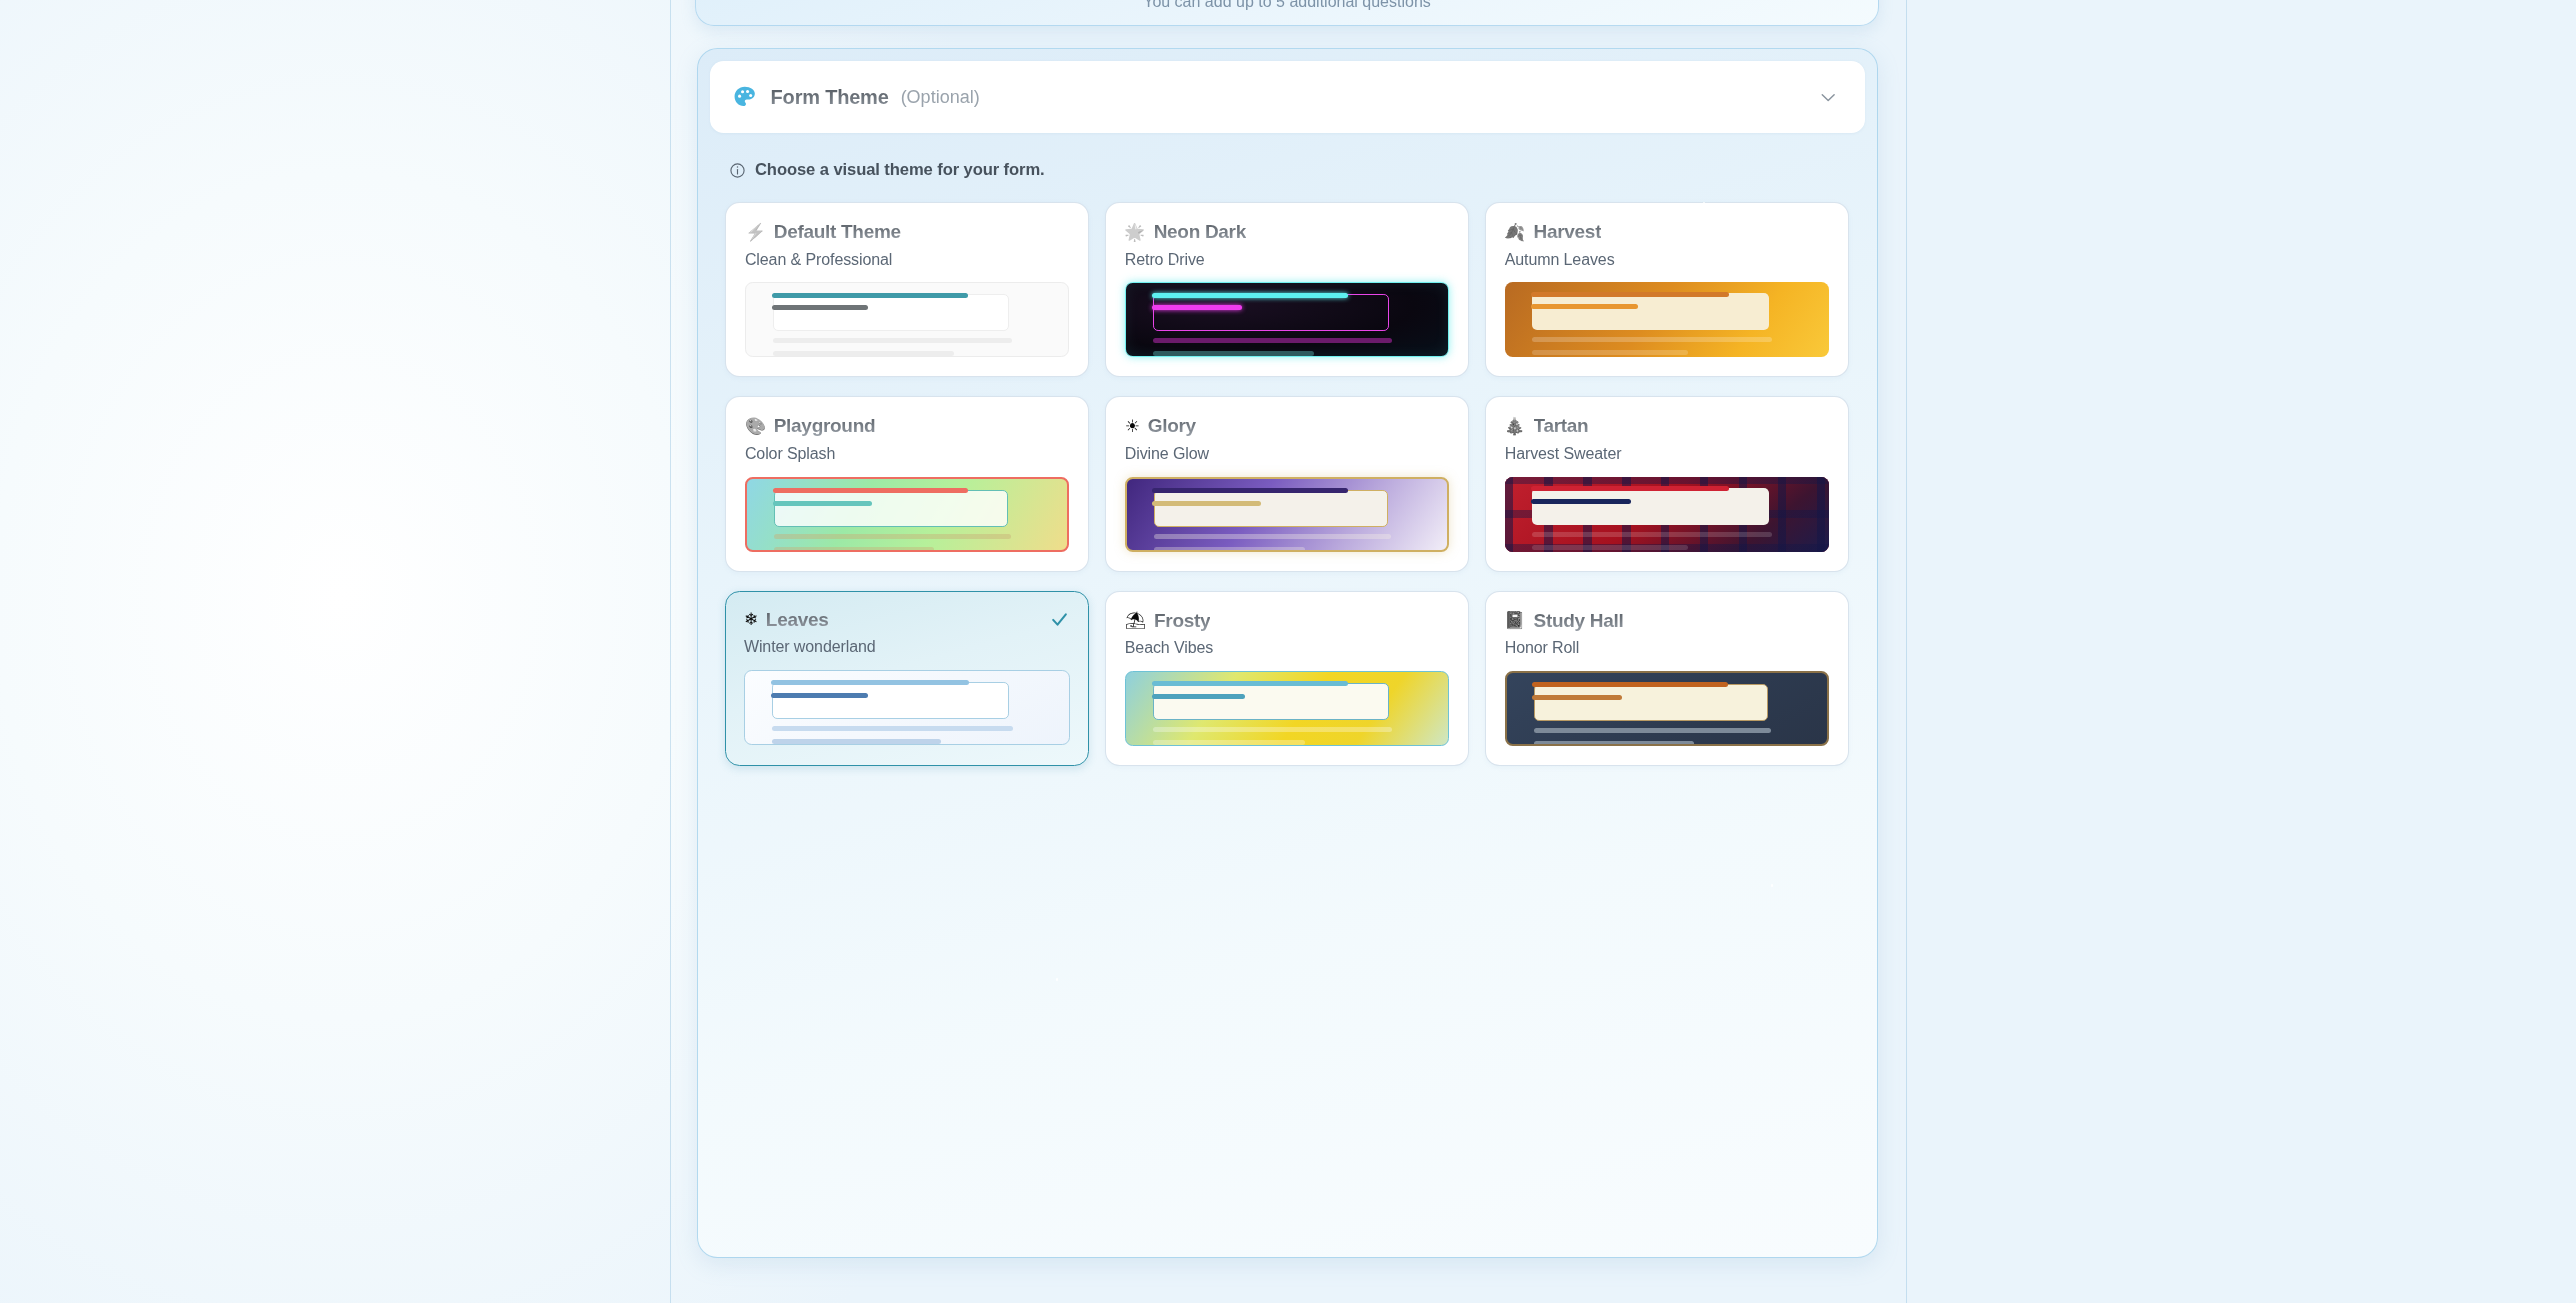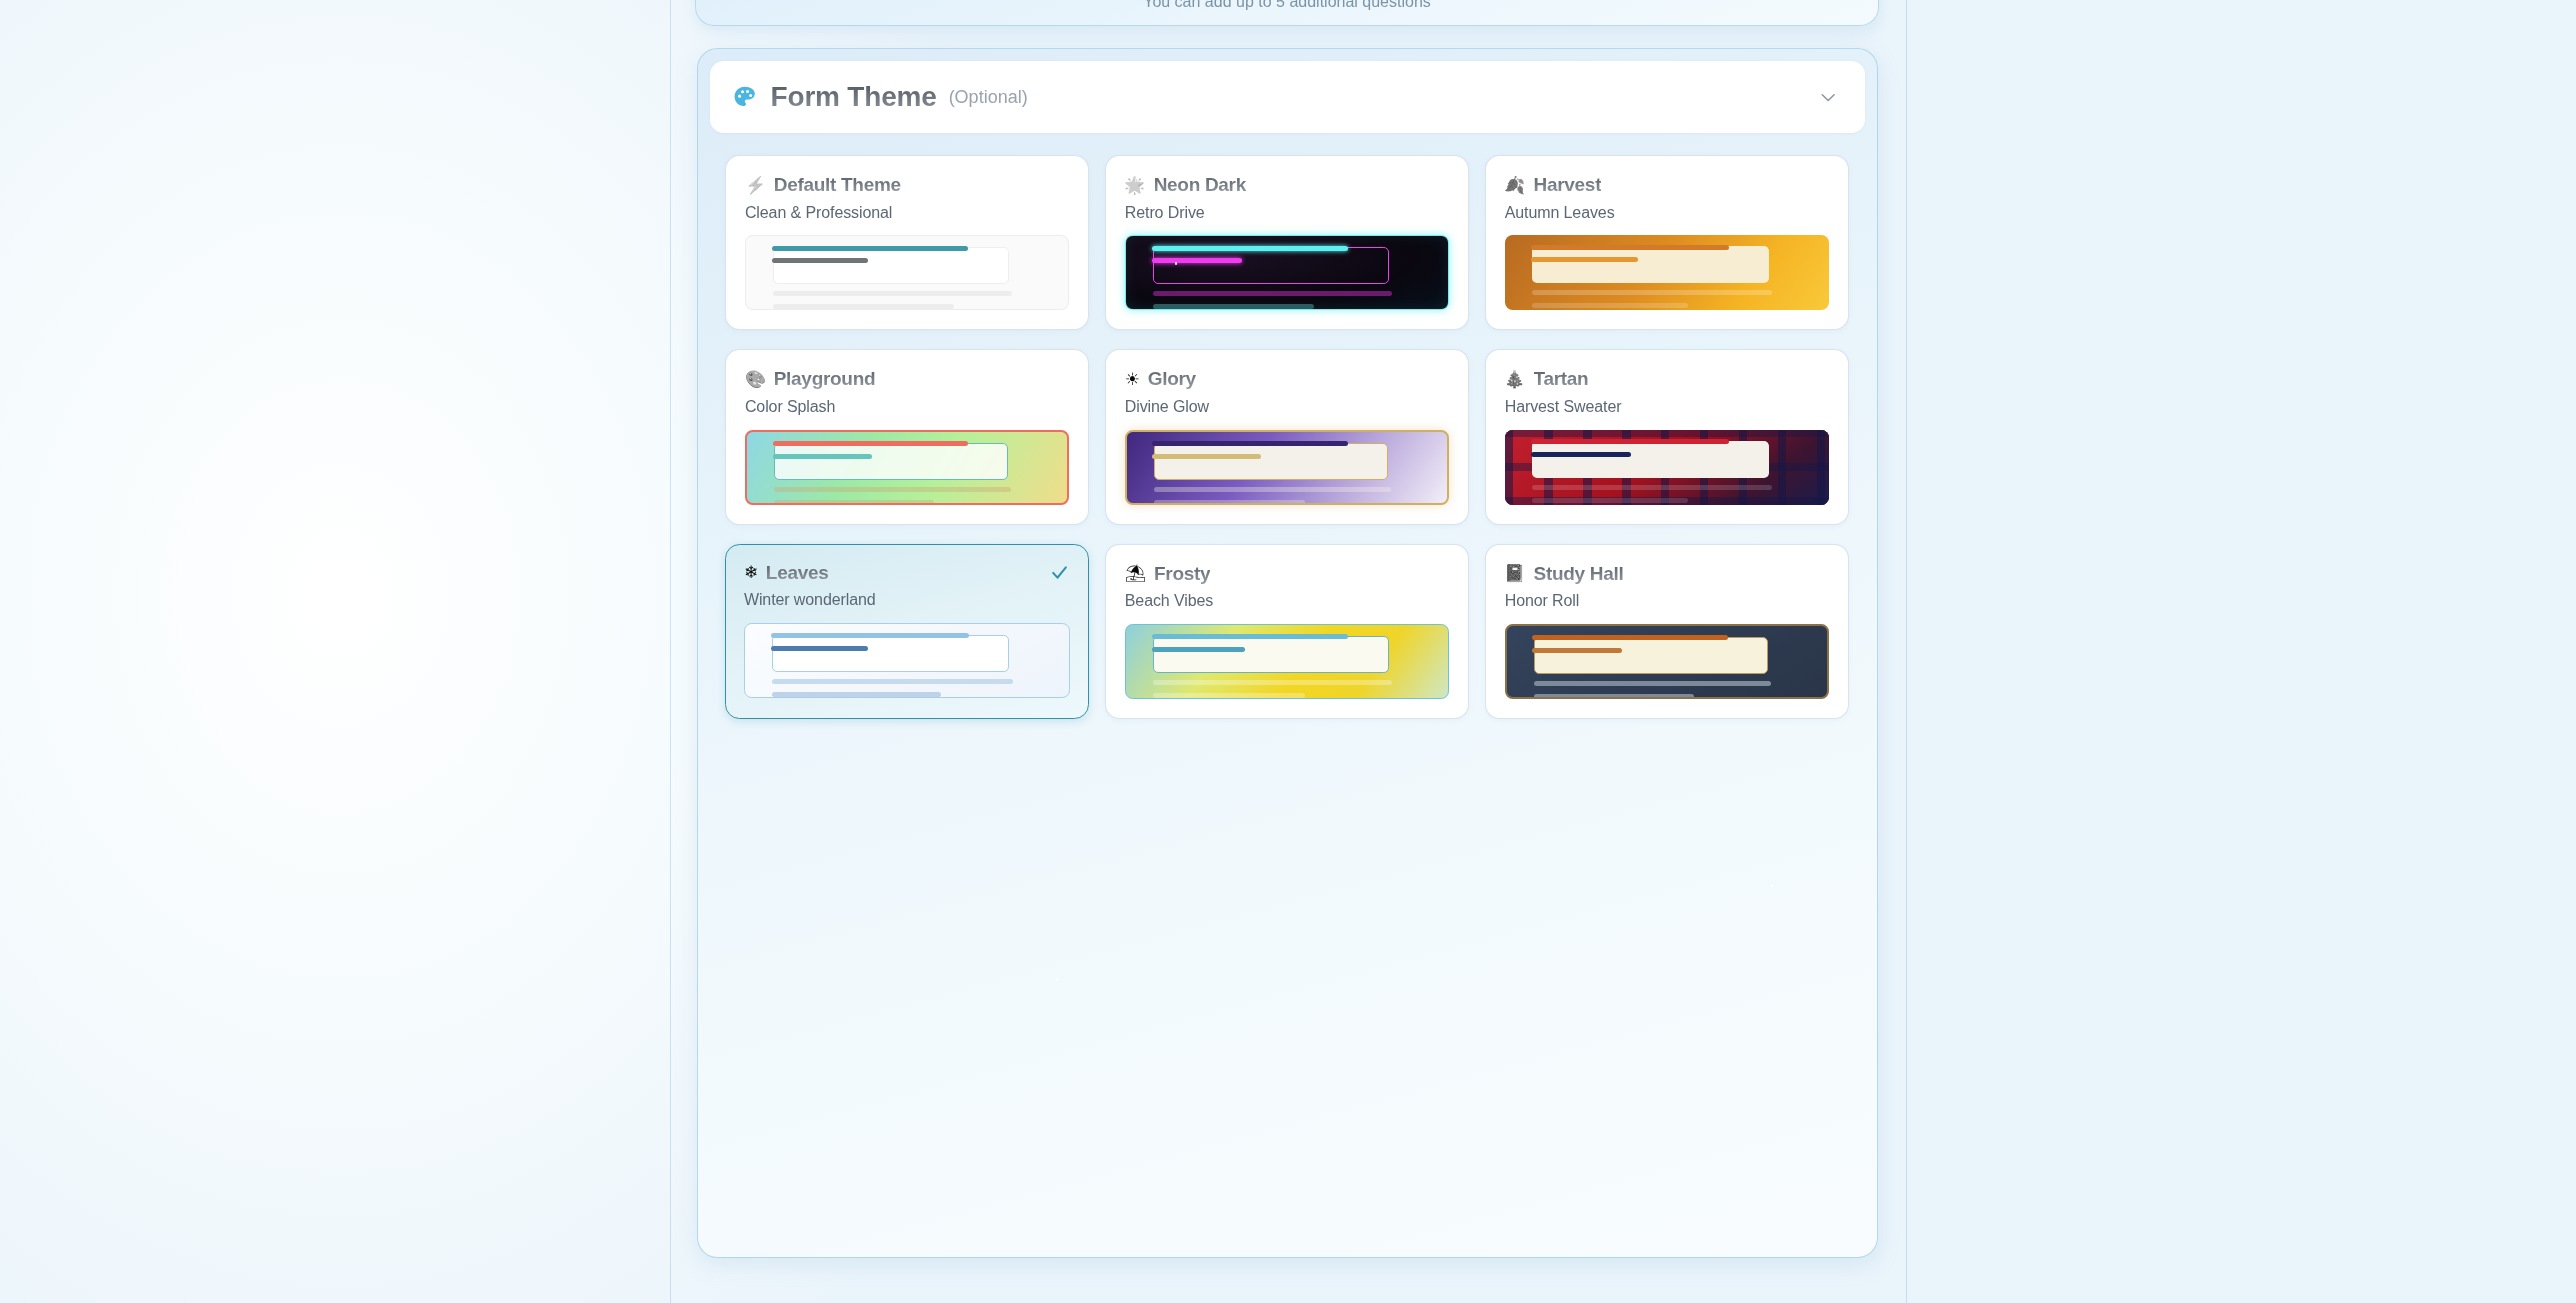--- a/index.html
+++ b/index.html
@@ -86,21 +86,21 @@
     padding: 0 22px;
     box-shadow: 0 0.9px 2.6px rgba(130, 170, 200, 0.10);
   }
   .palette-icon {
     width: 27px; height: 27px;
     flex: 0 0 27px;
     margin-right: 12px;
     display: flex; align-items: center; justify-content: center;
   }
   .panel-title {
-    font-size: 28px;
+    font-size: 20px;
     font-weight: 700;
     letter-spacing: -0.2px;
     background: linear-gradient(180deg, #50565d 0%, #8d949c 100%);
     -webkit-background-clip: text;
     background-clip: text;
     color: transparent;
   }
   .panel-optional {
     font-size: 18px;
     font-weight: 400;
@@ -358,20 +358,30 @@
       </span>
       <span class="panel-title">Form Theme</span>
       <span class="panel-optional">(Optional)</span>
       <span class="chevron">
         <svg width="20.4" height="20.4" viewBox="0 0 24 24" fill="none" stroke="#8a949e" stroke-width="1.7" stroke-linecap="round" stroke-linejoin="round">
           <polyline points="5,9 12,16 19,9"></polyline>
         </svg>
       </span>
     </div>
 
+    <div class="panel-help">
+      <span class="info-icon">
+        <svg width="17" height="17" viewBox="0 0 24 24" fill="none" stroke="#5a6672" stroke-width="1.6">
+          <circle cx="12" cy="12" r="9.3"></circle>
+          <line x1="12" y1="10.6" x2="12" y2="17" stroke-linecap="round"></line>
+          <circle cx="12" cy="7.2" r="1.05" fill="#5a6672" stroke="none"></circle>
+        </svg>
+      </span>
+      <span class="panel-help-text">Choose a visual theme for your form.</span>
+    </div>
 
     <div class="theme-grid" id="theme-grid">
         <div class="theme-card">
           <div class="card-title-row">
             <span class="card-emoji">⚡</span>
             <span class="card-title">Default Theme</span>
           </div>
           <div class="card-sub">Clean &amp; Professional</div>
           <div class="preview pv-default">
             <div class="inner-box"></div>

